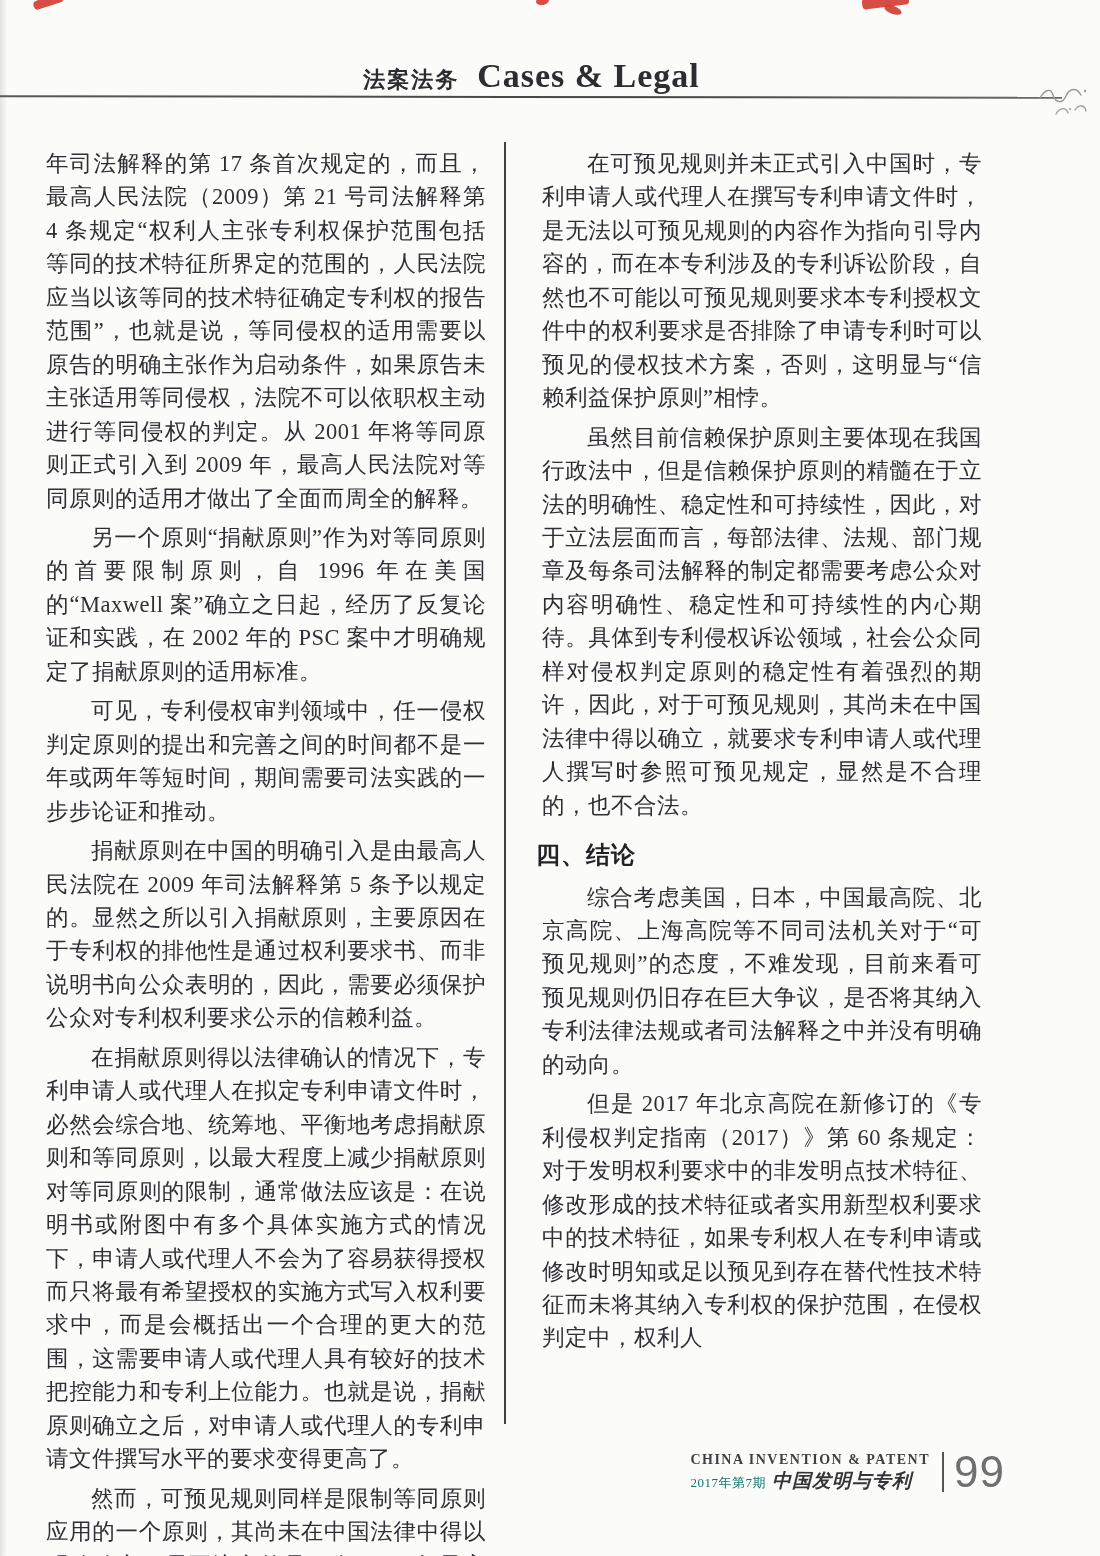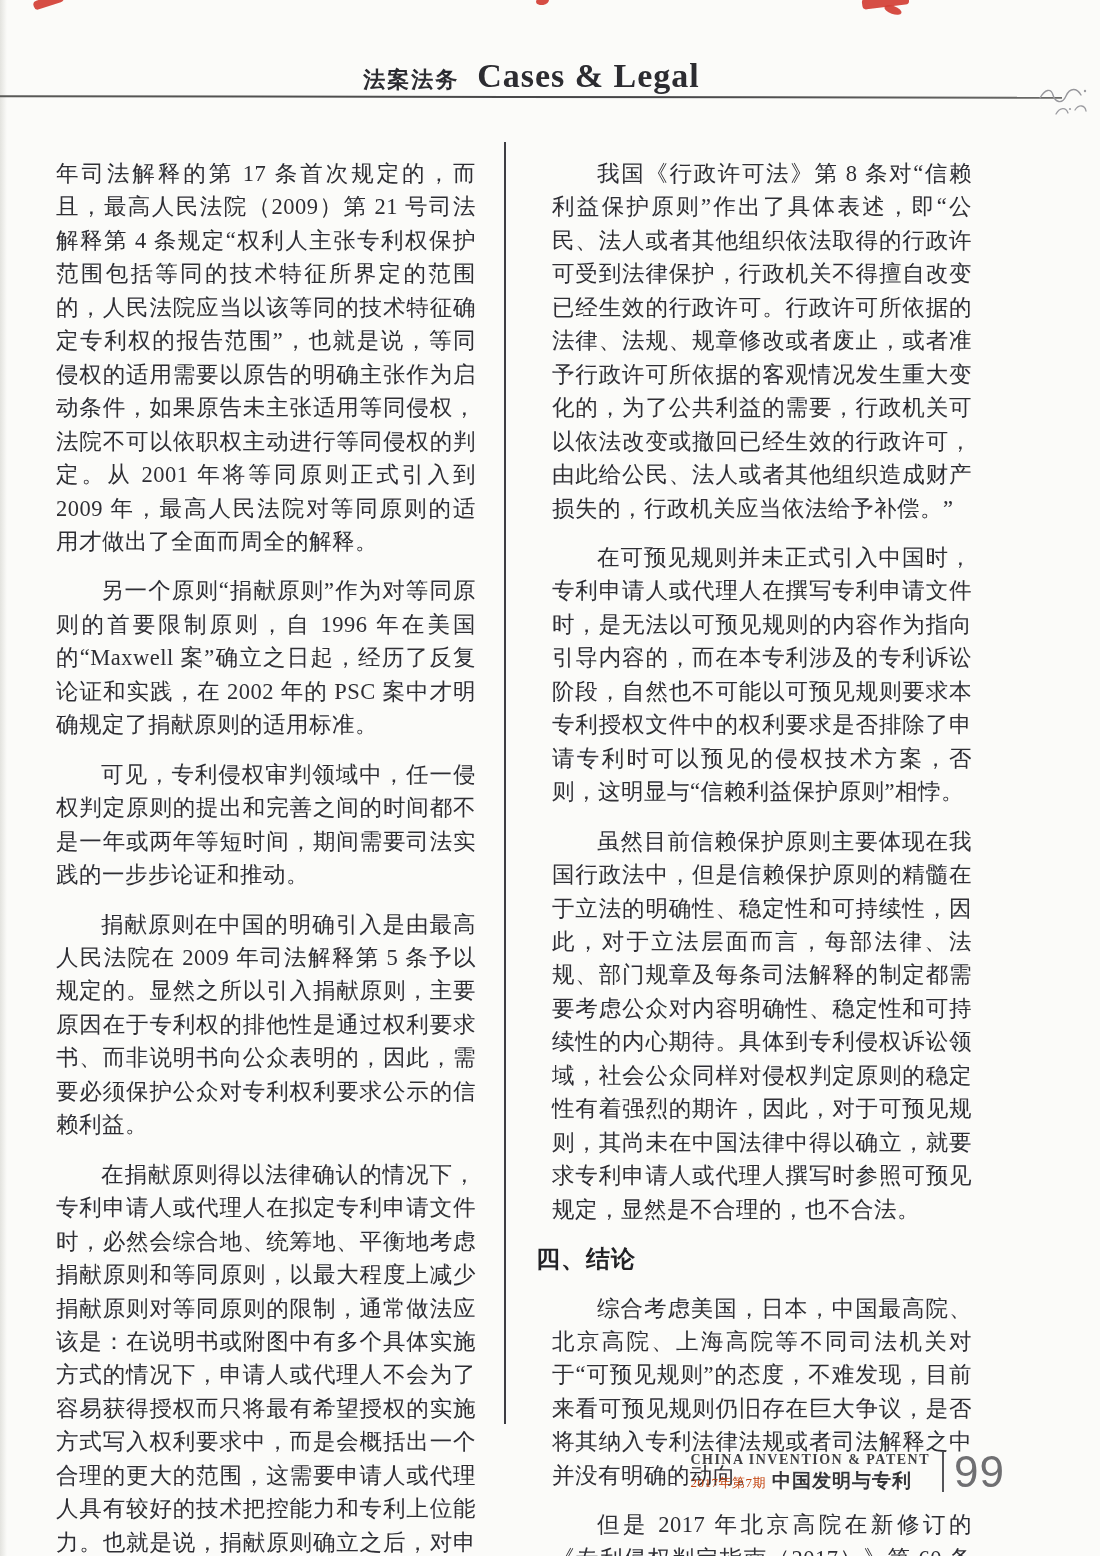--- a/index.html
+++ b/index.html
@@ -35,46 +35,46 @@
     position:absolute;left:504px;top:142px;width:2px;height:1282px;
     background:#3e3e44;
   }
   .col{
     position:absolute;top:141px;width:452px;
     font-size:22.5px;line-height:33.45px;letter-spacing:0.5px;
     color:#2e2e34;text-align:justify;
   }
   .col-left{left:40px;}
   .col-right{left:536px;}
-  .para{margin:16px;padding:0;}
+  .para{margin:6px;padding:0;}
   .ind{text-indent:2em;}
   .heading{
     margin:16px 0 9px 0;
     font-family:"Liberation Sans","DejaVu Sans",sans-serif;
     font-weight:bold;font-size:24px;color:#222226;letter-spacing:1px;
     text-indent:0;
   }
   .footer{
     position:absolute;top:1450px;right:95px;
     display:flex;align-items:center;color:#4b4b4f;
   }
   .footer .lines{text-align:left;line-height:1.15;}
   .footer .en{
     font-family:"Liberation Serif","DejaVu Serif",serif;
     font-weight:bold;font-size:14px;letter-spacing:1.5px;color:#3f3f43;
     white-space:nowrap;
   }
   .footer .cnrow{white-space:nowrap;margin-top:2px;}
   .footer .issue{
     font-family:"Liberation Serif","DejaVu Serif",serif;
-    font-size:13px;color:#c2410c;letter-spacing:0.5px;
+    font-size:13px;color:#0f766e;letter-spacing:0.5px;
   }
   .footer .cn{
     font-family:"Liberation Sans","DejaVu Sans",sans-serif;
-    font-weight:bold;font-size:19px;color:#353539;margin-left:6px;letter-spacing:1px;
+    font-weight:bold;font-size:19px;color:#353539;margin-left:6px;letter-spacing:1px;font-style:italic;
   }
   .footer .bar{
     width:2px;height:40px;background:#55555a;margin:0 10px 0 12px;
   }
   .footer .pagenum{
     font-family:"Liberation Sans","DejaVu Sans",sans-serif;
     font-size:44px;font-weight:normal;color:#6f6f72;letter-spacing:1px;
     line-height:44px;
   }
   .redmark{position:absolute;background:#d23a30;opacity:0.9;border-radius:4px;}
@@ -111,21 +111,20 @@
 <div class="col col-left">
   <p class="para">年司法解释的第 17 条首次规定的，而且，最高人民法院（2009）第 21 号司法解释第 4 条规定“权利人主张专利权保护范围包括等同的技术特征所界定的范围的，人民法院应当以该等同的技术特征确定专利权的报告范围”，也就是说，等同侵权的适用需要以原告的明确主张作为启动条件，如果原告未主张适用等同侵权，法院不可以依职权主动进行等同侵权的判定。从 2001 年将等同原则正式引入到 2009 年，最高人民法院对等同原则的适用才做出了全面而周全的解释。</p>
   <p class="para ind">另一个原则“捐献原则”作为对等同原则的首要限制原则，自 1996 年在美国的“Maxwell 案”确立之日起，经历了反复论证和实践，在 2002 年的 PSC 案中才明确规定了捐献原则的适用标准。</p>
   <p class="para ind">可见，专利侵权审判领域中，任一侵权判定原则的提出和完善之间的时间都不是一年或两年等短时间，期间需要司法实践的一步步论证和推动。</p>
   <p class="para ind">捐献原则在中国的明确引入是由最高人民法院在 2009 年司法解释第 5 条予以规定的。显然之所以引入捐献原则，主要原因在于专利权的排他性是通过权利要求书、而非说明书向公众表明的，因此，需要必须保护公众对专利权利要求公示的信赖利益。</p>
   <p class="para ind">在捐献原则得以法律确认的情况下，专利申请人或代理人在拟定专利申请文件时，必然会综合地、统筹地、平衡地考虑捐献原则和等同原则，以最大程度上减少捐献原则对等同原则的限制，通常做法应该是：在说明书或附图中有多个具体实施方式的情况下，申请人或代理人不会为了容易获得授权而只将最有希望授权的实施方式写入权利要求中，而是会概括出一个合理的更大的范围，这需要申请人或代理人具有较好的技术把控能力和专利上位能力。也就是说，捐献原则确立之后，对申请人或代理人的专利申请文件撰写水平的要求变得更高了。</p>
   <p class="para ind">然而，可预见规则同样是限制等同原则应用的一个原则，其尚未在中国法律中得以明确确立，需要注意的是，在 2009 年最高院对捐献原则引入中国时也同样对可预见规则是否引入进行了激烈讨论，最终并没有确定可预见规则，其中较大可能考虑了美国、日本等国家对可预见规则的态度。</p>
 </div>
 
 <div class="col col-right">
-  <p class="para ind">我国《行政许可法》第 8 条对“信赖利益保护原则”作出了具体表述，即“公民、法人或者其他组织依法取得的行政许可受到法律保护，行政机关不得擅自改变已经生效的行政许可。行政许可所依据的法律、法规、规章修改或者废止，或者准予行政许可所依据的客观情况发生重大变化的，为了公共利益的需要，行政机关可以依法改变或撤回已经生效的行政许可，由此给公民、法人或者其他组织造成财产损失的，行政机关应当依法给予补偿。”</p>
   <p class="para ind">在可预见规则并未正式引入中国时，专利申请人或代理人在撰写专利申请文件时，是无法以可预见规则的内容作为指向引导内容的，而在本专利涉及的专利诉讼阶段，自然也不可能以可预见规则要求本专利授权文件中的权利要求是否排除了申请专利时可以预见的侵权技术方案，否则，这明显与“信赖利益保护原则”相悖。</p>
   <p class="para ind">虽然目前信赖保护原则主要体现在我国行政法中，但是信赖保护原则的精髓在于立法的明确性、稳定性和可持续性，因此，对于立法层面而言，每部法律、法规、部门规章及每条司法解释的制定都需要考虑公众对内容明确性、稳定性和可持续性的内心期待。具体到专利侵权诉讼领域，社会公众同样对侵权判定原则的稳定性有着强烈的期许，因此，对于可预见规则，其尚未在中国法律中得以确立，就要求专利申请人或代理人撰写时参照可预见规定，显然是不合理的，也不合法。</p>
   <h3 class="para heading">四、结论</h3>
   <p class="para ind">综合考虑美国，日本，中国最高院、北京高院、上海高院等不同司法机关对于“可预见规则”的态度，不难发现，目前来看可预见规则仍旧存在巨大争议，是否将其纳入专利法律法规或者司法解释之中并没有明确的动向。</p>
   <p class="para ind">但是 2017 年北京高院在新修订的《专利侵权判定指南（2017）》第 60 条规定：对于发明权利要求中的非发明点技术特征、修改形成的技术特征或者实用新型权利要求中的技术特征，如果专利权人在专利申请或修改时明知或足以预见到存在替代性技术特征而未将其纳入专利权的保护范围，在侵权判定中，权利人</p>
 </div>
 
 <div class="footer">
   <div class="lines">
     <div class="en">CHINA INVENTION &amp; PATENT</div>

